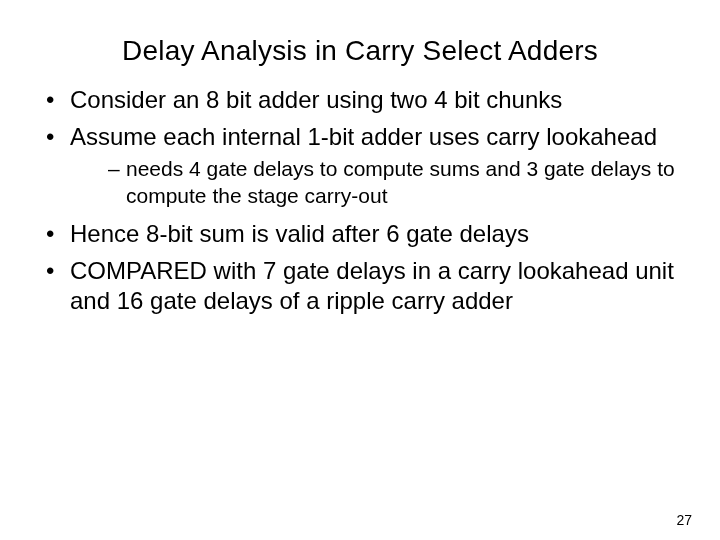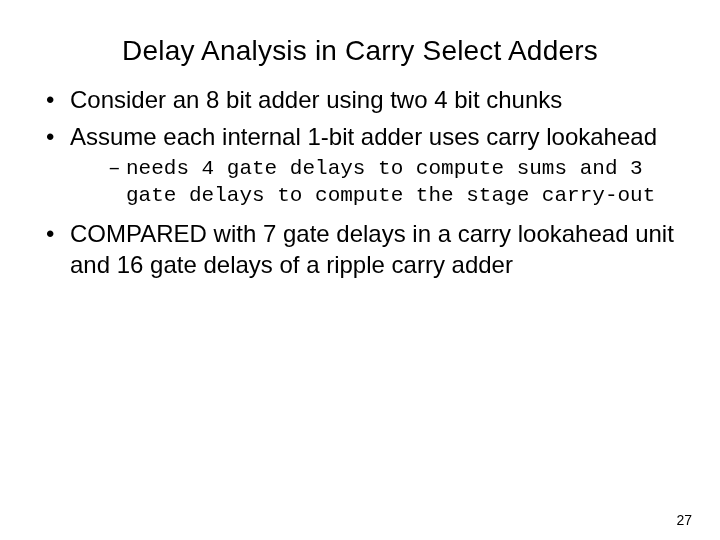--- a/index.html
+++ b/index.html
@@ -44,21 +44,20 @@
     left: 6px;
     top: 0;
     font-size: 24px;
   }
   ul.sub {
     list-style: none;
     margin: 4px 0 10px 0;
     padding: 0 0 0 38px;
     font-size: 21px;
     line-height: 1.25;
-    font-family: Liberation Mono, monospace;
   }
   ul.sub > li {
     position: relative;
     padding-left: 18px;
     margin-bottom: 4px;
   }
   ul.sub > li::before {
     content: "–";
     position: absolute;
     left: 0;
@@ -94,19 +93,22 @@
     </li>
     <li>
       <span>Assume each internal 1-bit adder uses carry lookahead</span>
       <ul class="sub">
         <li>
           <span>needs 4 gate delays to compute sums and 3 gate delays to compute the stage carry-out</span>
         </li>
       </ul>
     </li>
     <li>
+      <span>Hence 8-bit sum is valid after 6 gate delays</span>
+    </li>
+    <li>
       <span>COMPARED with 7 gate delays in a carry lookahead unit and 16 gate delays of a ripple carry adder</span>
     </li>
   </ul>
 
   <div class="footer-right">27</div>
 
 </div>
 
 </body></html>

